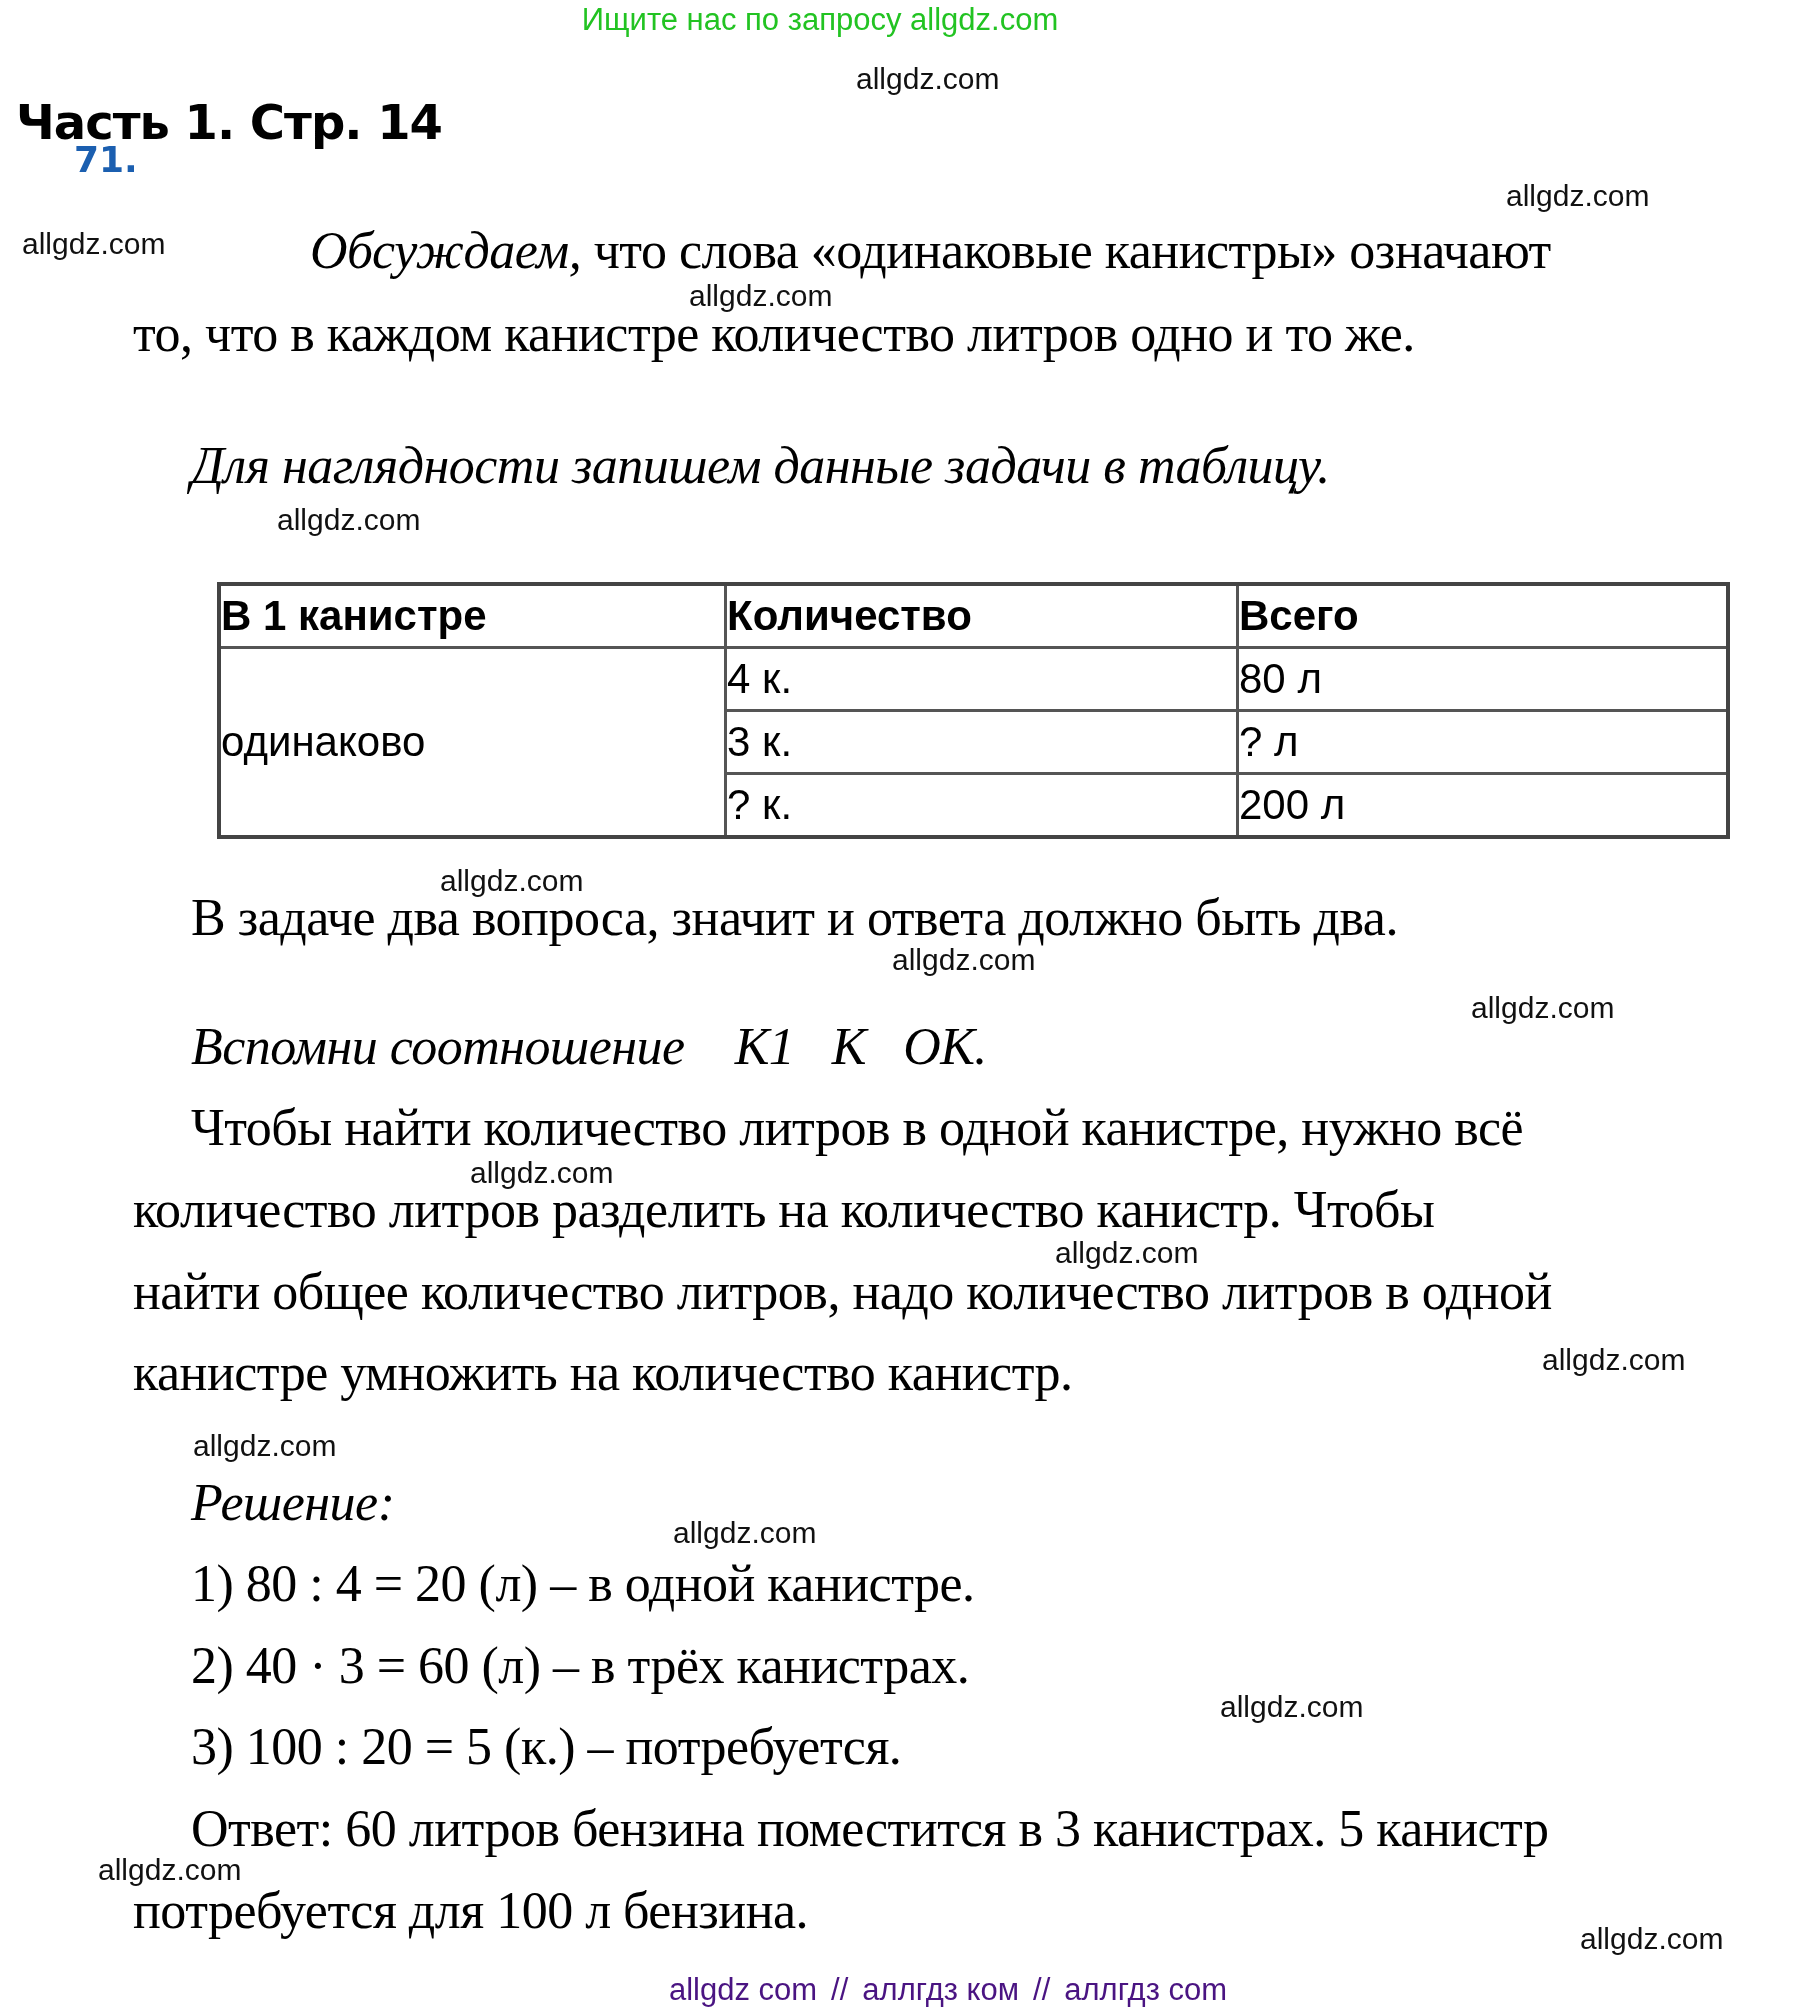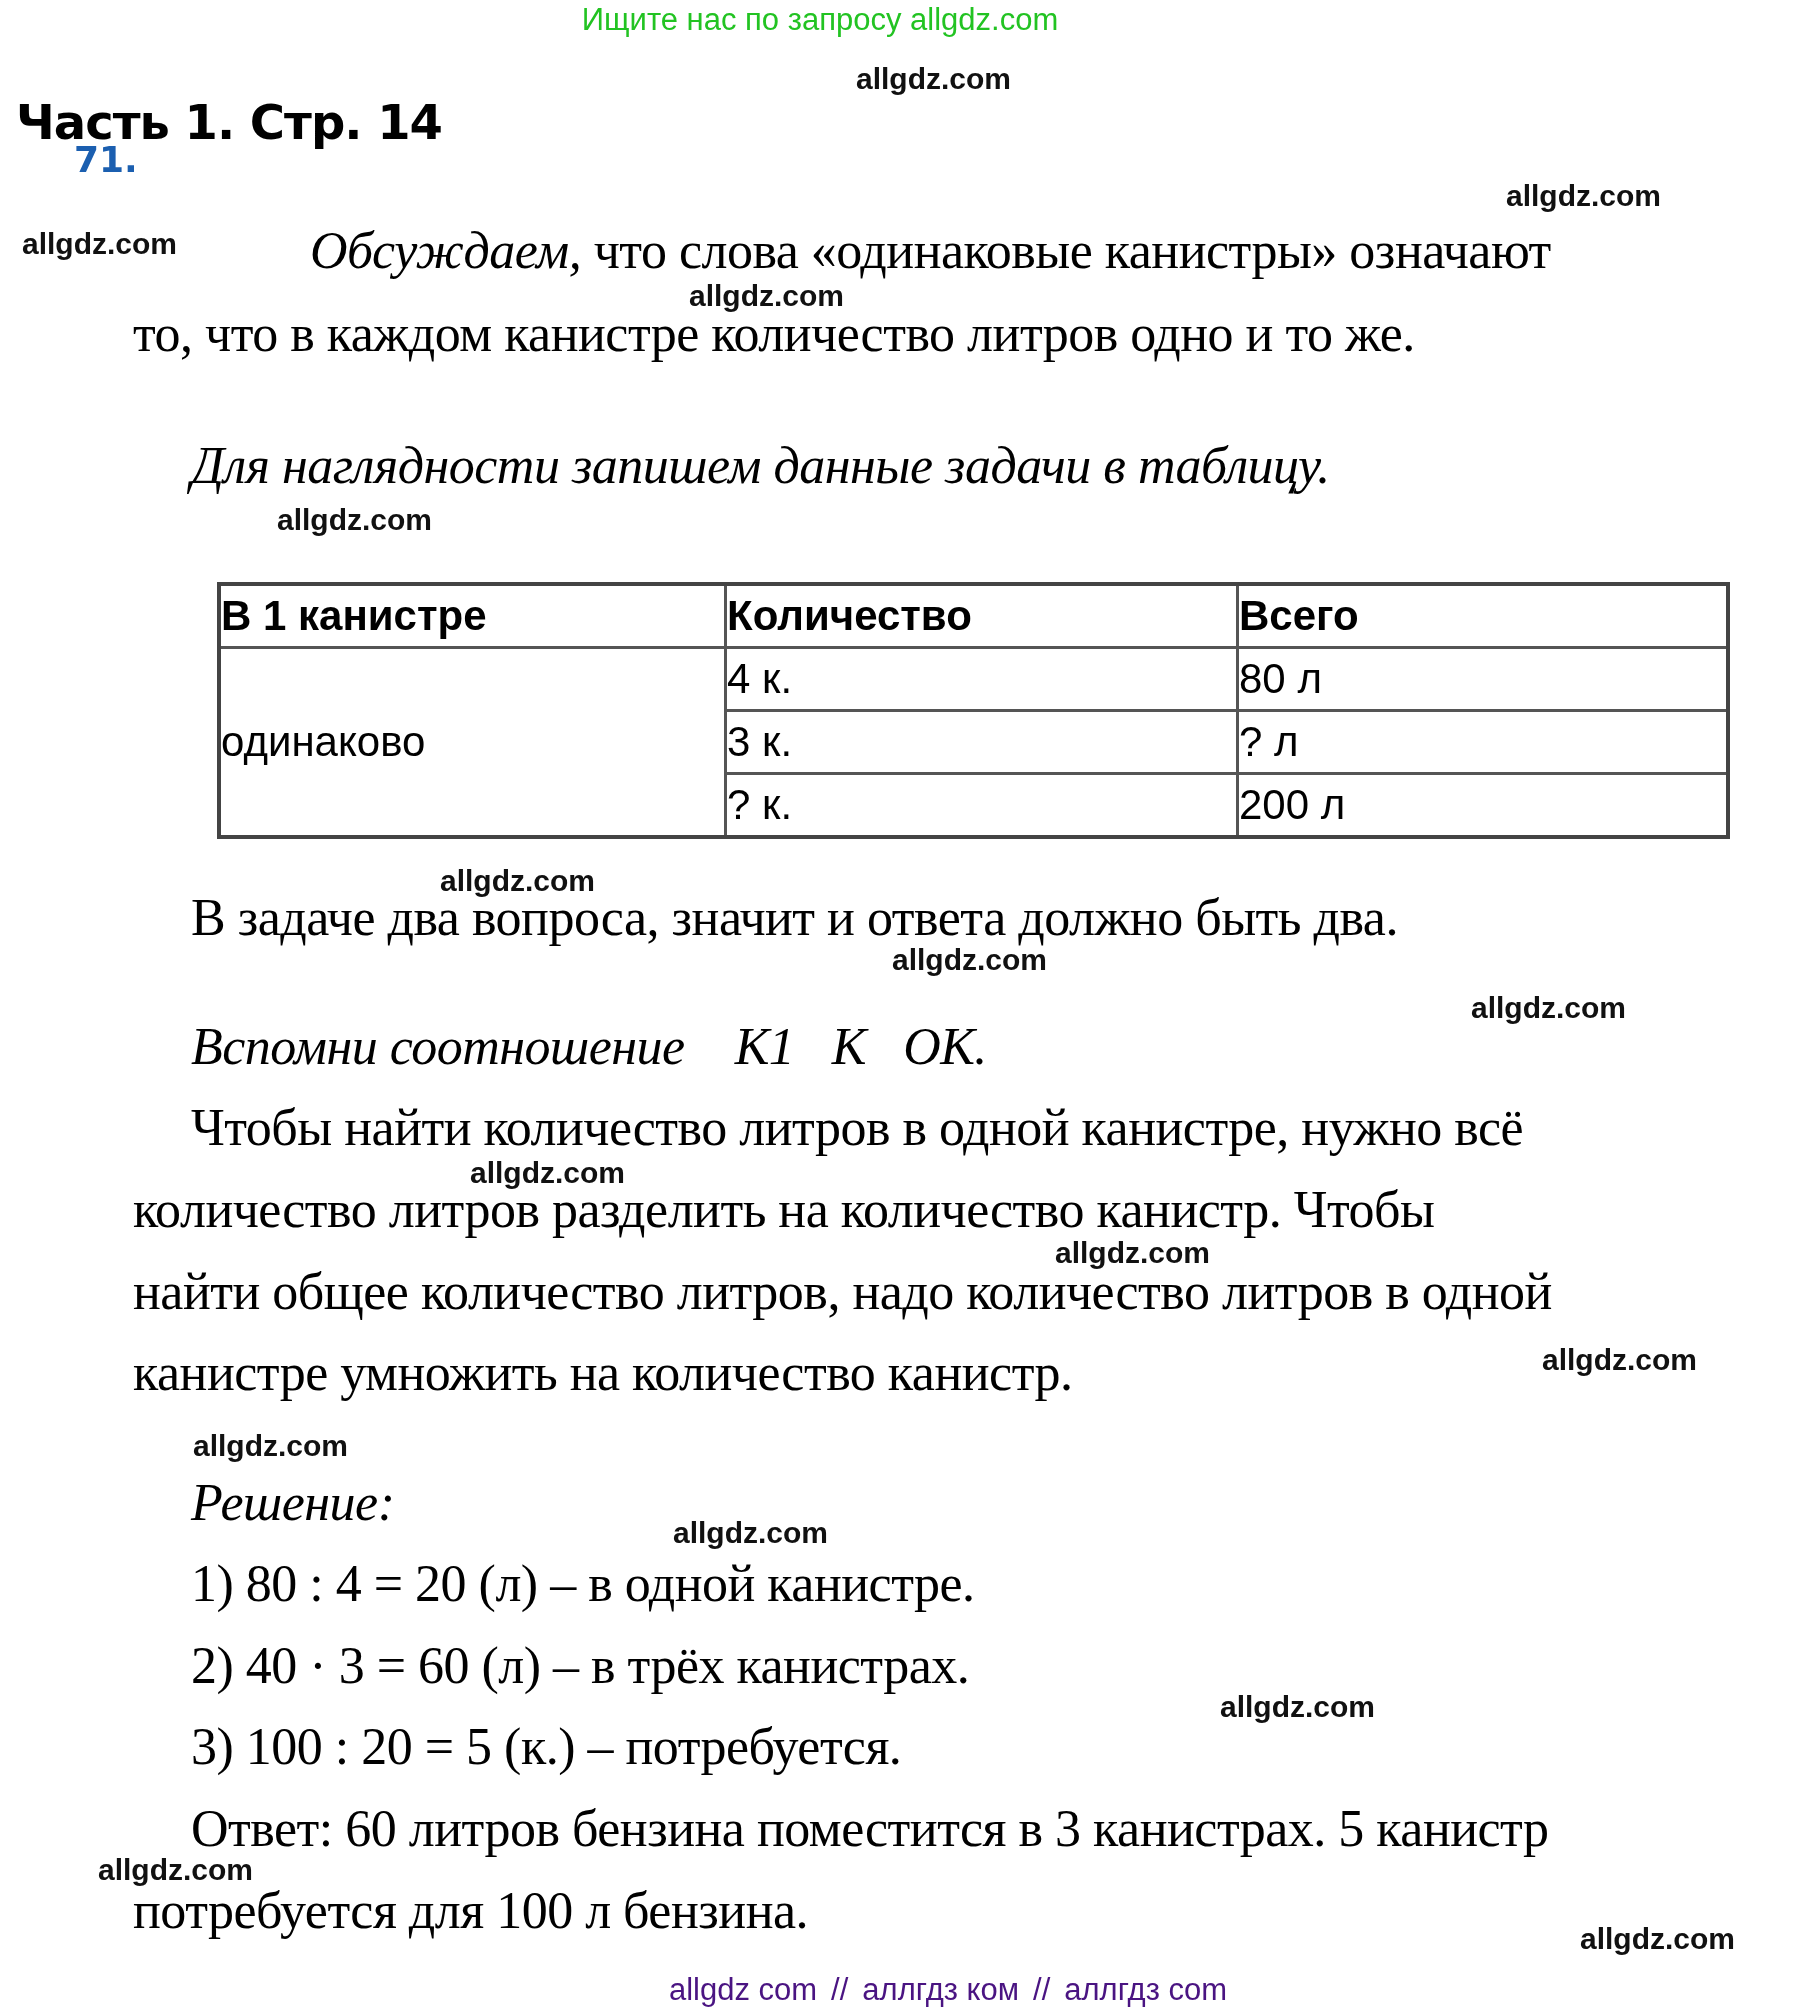--- a/index.html
+++ b/index.html
@@ -3,21 +3,21 @@
 <meta charset="utf-8">
 <style>
   html, body { margin: 0; padding: 0; background: #ffffff; }
   body { width: 1814px; height: 2010px; position: relative; overflow: hidden;
          font-family: "DejaVu Sans", "Liberation Sans", sans-serif; color: #000; }
   .abs { position: absolute; white-space: nowrap; }
   .top-banner { left: 0; width: 1640px; top: 2px; text-align: center;
                 font-family: "Liberation Sans", sans-serif; font-size: 31px; color: #22c322; }
   .page-head { left: 16px; top: 58px; font-size: 48px; font-weight: bold; letter-spacing: -1px; margin-top: 36px; }
   .task-num { left: 74px; top: 139px; font-size: 36px; font-weight: bold; color: #1b5fb0; }
-  .wm { font-family: "Liberation Sans", sans-serif; font-size: 30px; color: #111; font-weight: bold; }
+  .wm { font-family: "Liberation Sans", sans-serif; font-size: 30px; color: #111; }
   .txt { font-size: 52px; letter-spacing: -0.5px; font-family: Liberation Serif, serif; }
   .it { font-style: italic; }
   .footer { left: 0; width: 1814px; top: 1972px; text-align: center;
             font-family: "Liberation Sans", sans-serif; font-size: 31px; color: #4a1482; margin-left: 41px; }
   .footer .sep { margin: 0 14px; }
 
   .data-table { position: absolute; left: 217px; top: 582px; width: 1513px; height: 251px;
                 border-collapse: collapse; font-family: "Liberation Sans", sans-serif;
                 font-size: 42px; border: 4px solid #444; }
   .data-table td, .data-table th { border: 3px solid #555; text-align: left; padding: 0; }

